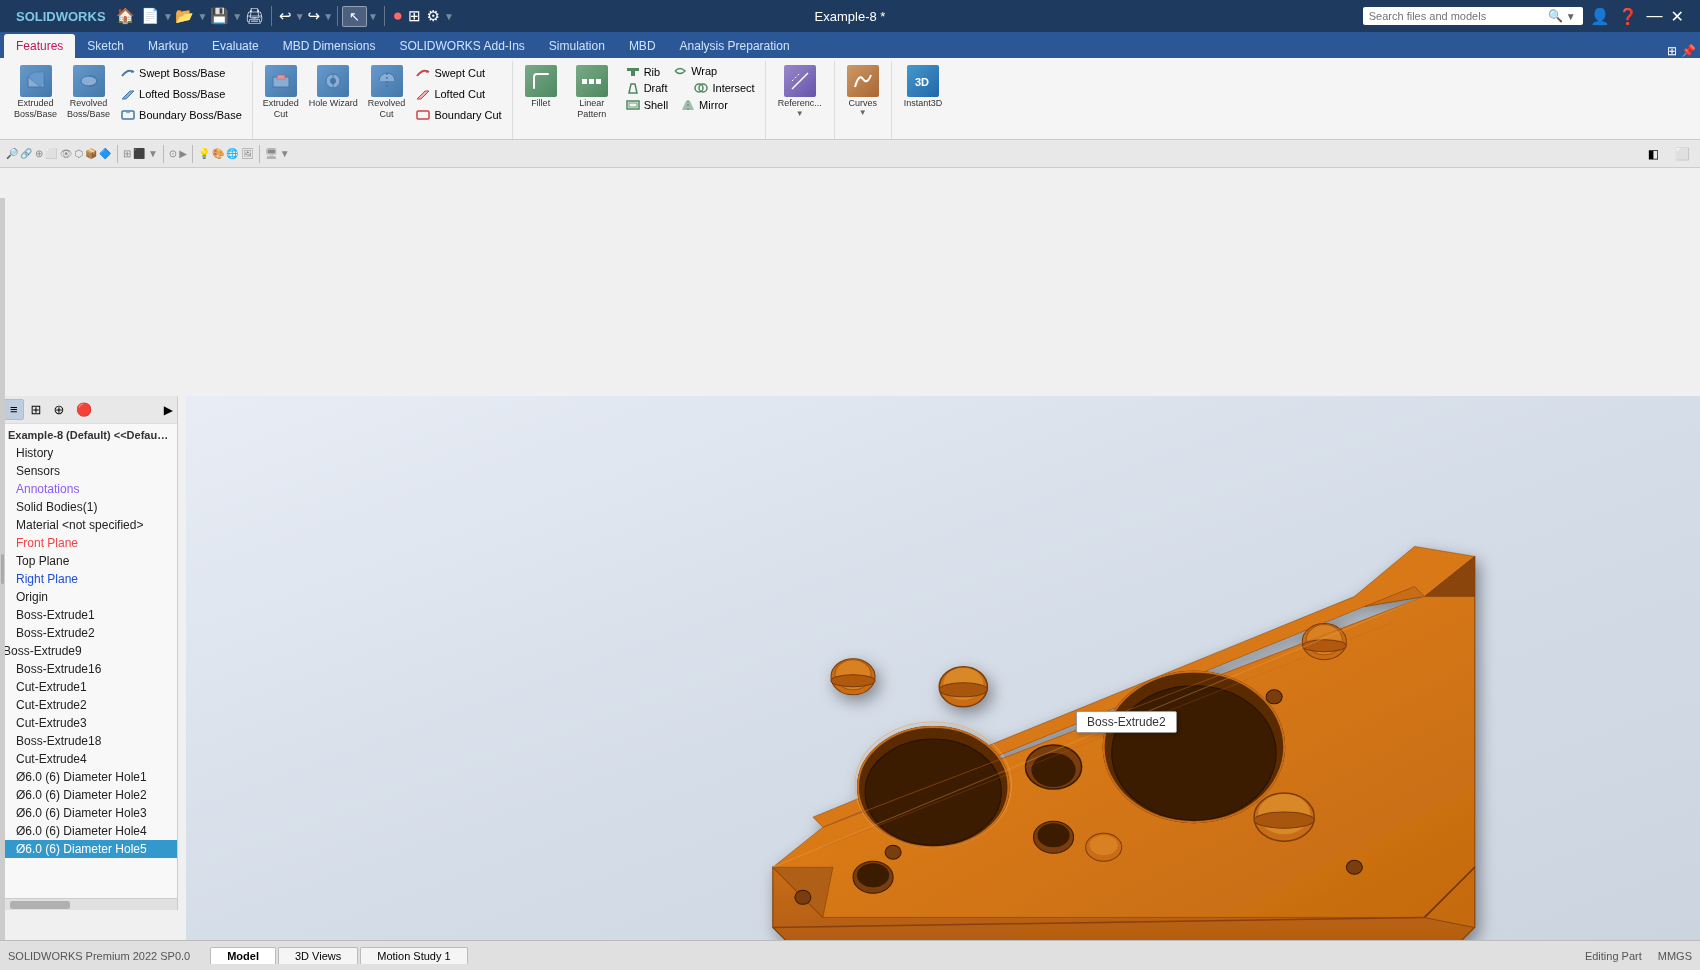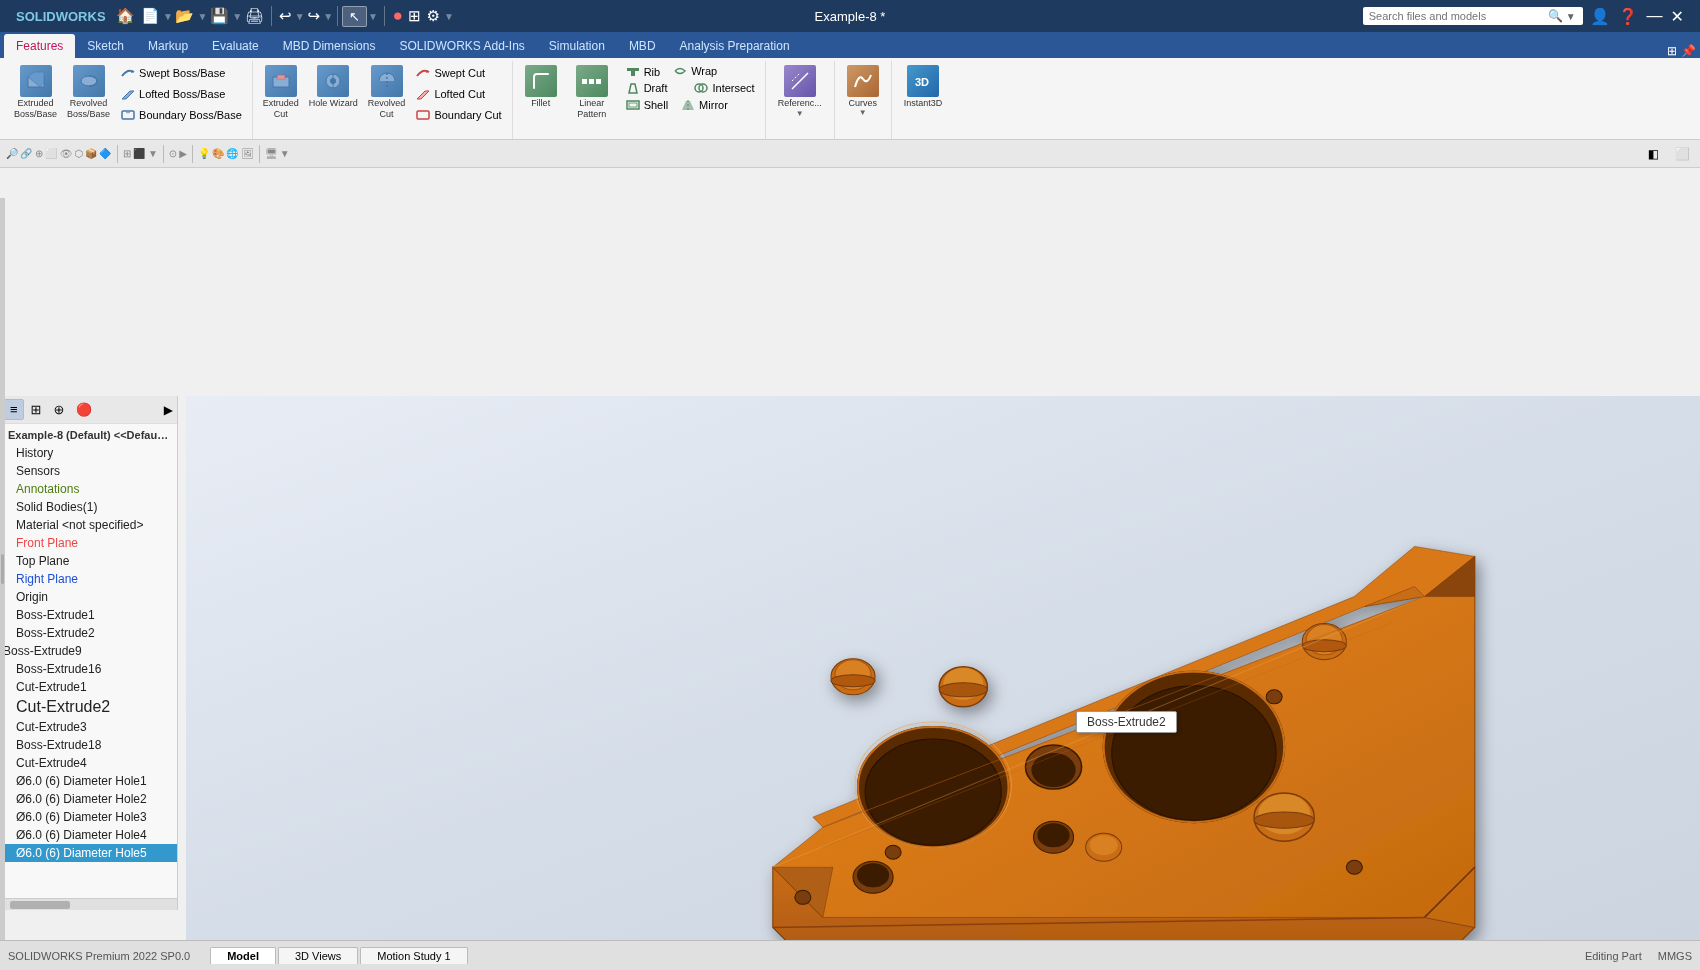--- a/index.html
+++ b/index.html
@@ -408,33 +408,33 @@
       <div style="margin-left:auto;">
         <button style="background:none;border:none;cursor:pointer;font-size:12px;">▶</button>
       </div>
     </div>
 
     <div id="feature-tree" style="flex:1;overflow-y:auto;overflow-x:hidden;padding:2px 0;font-size:12px;">
       <div style="padding:3px 8px;font-size:11px;font-weight:bold;color:#333;overflow:hidden;text-overflow:ellipsis;white-space:nowrap;">Example-8 (Default) &lt;&lt;Default&gt;_Dis</div>
 
       <div class="tree-item" style="padding:2px 8px 2px 16px;cursor:pointer;font-size:12px;color:#222;white-space:nowrap;overflow:hidden;text-overflow:ellipsis;">History</div>
       <div class="tree-item" style="padding:2px 8px 2px 16px;cursor:pointer;font-size:12px;color:#222;white-space:nowrap;overflow:hidden;">Sensors</div>
-      <div class="tree-item" style="padding:2px 8px 2px 16px;cursor:pointer;font-size:12px;color:#4d7c0f;white-space:nowrap;overflow:hidden;">Annotations</div>
+      <div class="tree-item" style="padding:2px 8px 2px 16px;cursor:pointer;font-size:12px;color:#8b5cf6;white-space:nowrap;overflow:hidden;">Annotations</div>
       <div class="tree-item" style="padding:2px 8px 2px 16px;cursor:pointer;font-size:12px;color:#222;white-space:nowrap;overflow:hidden;">Solid Bodies(1)</div>
       <div class="tree-item" style="padding:2px 8px 2px 16px;cursor:pointer;font-size:12px;color:#222;white-space:nowrap;overflow:hidden;">Material &lt;not specified&gt;</div>
       <div class="tree-item" style="padding:2px 8px 2px 16px;cursor:pointer;font-size:12px;color:#ef4444;white-space:nowrap;overflow:hidden;">Front Plane</div>
       <div class="tree-item" style="padding:2px 8px 2px 16px;cursor:pointer;font-size:12px;color:#222;white-space:nowrap;overflow:hidden;">Top Plane</div>
       <div class="tree-item" style="padding:2px 8px 2px 16px;cursor:pointer;font-size:12px;color:#1d4ed8;white-space:nowrap;overflow:hidden;">Right Plane</div>
       <div class="tree-item" style="padding:2px 8px 2px 16px;cursor:pointer;font-size:12px;color:#222;white-space:nowrap;overflow:hidden;">Origin</div>
       <div class="tree-item" style="padding:2px 8px 2px 16px;cursor:pointer;font-size:12px;color:#222;white-space:nowrap;overflow:hidden;">Boss-Extrude1</div>
       <div class="tree-item" style="padding:2px 8px 2px 16px;cursor:pointer;font-size:12px;color:#222;white-space:nowrap;overflow:hidden;">Boss-Extrude2</div>
       <div class="tree-item" style="padding:2px 8px 2px 3px;cursor:pointer;font-size:12px;color:#222;white-space:nowrap;overflow:hidden;">Boss-Extrude9</div>
       <div class="tree-item" style="padding:2px 8px 2px 16px;cursor:pointer;font-size:12px;color:#222;white-space:nowrap;overflow:hidden;">Boss-Extrude16</div>
       <div class="tree-item" style="padding:2px 8px 2px 16px;cursor:pointer;font-size:12px;color:#222;white-space:nowrap;overflow:hidden;">Cut-Extrude1</div>
-      <div class="tree-item" style="padding:2px 8px 2px 16px;cursor:pointer;font-size:16px;color:#222;white-space:nowrap;overflow:hidden;">Cut-Extrude2</div>
+      <div class="tree-item" style="padding:2px 8px 2px 16px;cursor:pointer;font-size:12px;color:#222;white-space:nowrap;overflow:hidden;">Cut-Extrude2</div>
       <div class="tree-item" style="padding:2px 8px 2px 16px;cursor:pointer;font-size:12px;color:#222;white-space:nowrap;overflow:hidden;">Cut-Extrude3</div>
       <div class="tree-item" style="padding:2px 8px 2px 16px;cursor:pointer;font-size:12px;color:#222;white-space:nowrap;overflow:hidden;">Boss-Extrude18</div>
       <div class="tree-item" style="padding:2px 8px 2px 16px;cursor:pointer;font-size:12px;color:#222;white-space:nowrap;overflow:hidden;">Cut-Extrude4</div>
       <div class="tree-item" style="padding:2px 8px 2px 16px;cursor:pointer;font-size:12px;color:#222;white-space:nowrap;overflow:hidden;">Ø6.0 (6) Diameter Hole1</div>
       <div class="tree-item" style="padding:2px 8px 2px 16px;cursor:pointer;font-size:12px;color:#222;white-space:nowrap;overflow:hidden;">Ø6.0 (6) Diameter Hole2</div>
       <div class="tree-item" style="padding:2px 8px 2px 16px;cursor:pointer;font-size:12px;color:#222;white-space:nowrap;overflow:hidden;">Ø6.0 (6) Diameter Hole3</div>
       <div class="tree-item" style="padding:2px 8px 2px 16px;cursor:pointer;font-size:12px;color:#222;white-space:nowrap;overflow:hidden;">Ø6.0 (6) Diameter Hole4</div>
       <div class="tree-item" style="padding:2px 8px 2px 16px;cursor:pointer;font-size:12px;color:white;white-space:nowrap;overflow:hidden;background:#3399cc;">Ø6.0 (6) Diameter Hole5</div>
     </div>
 

